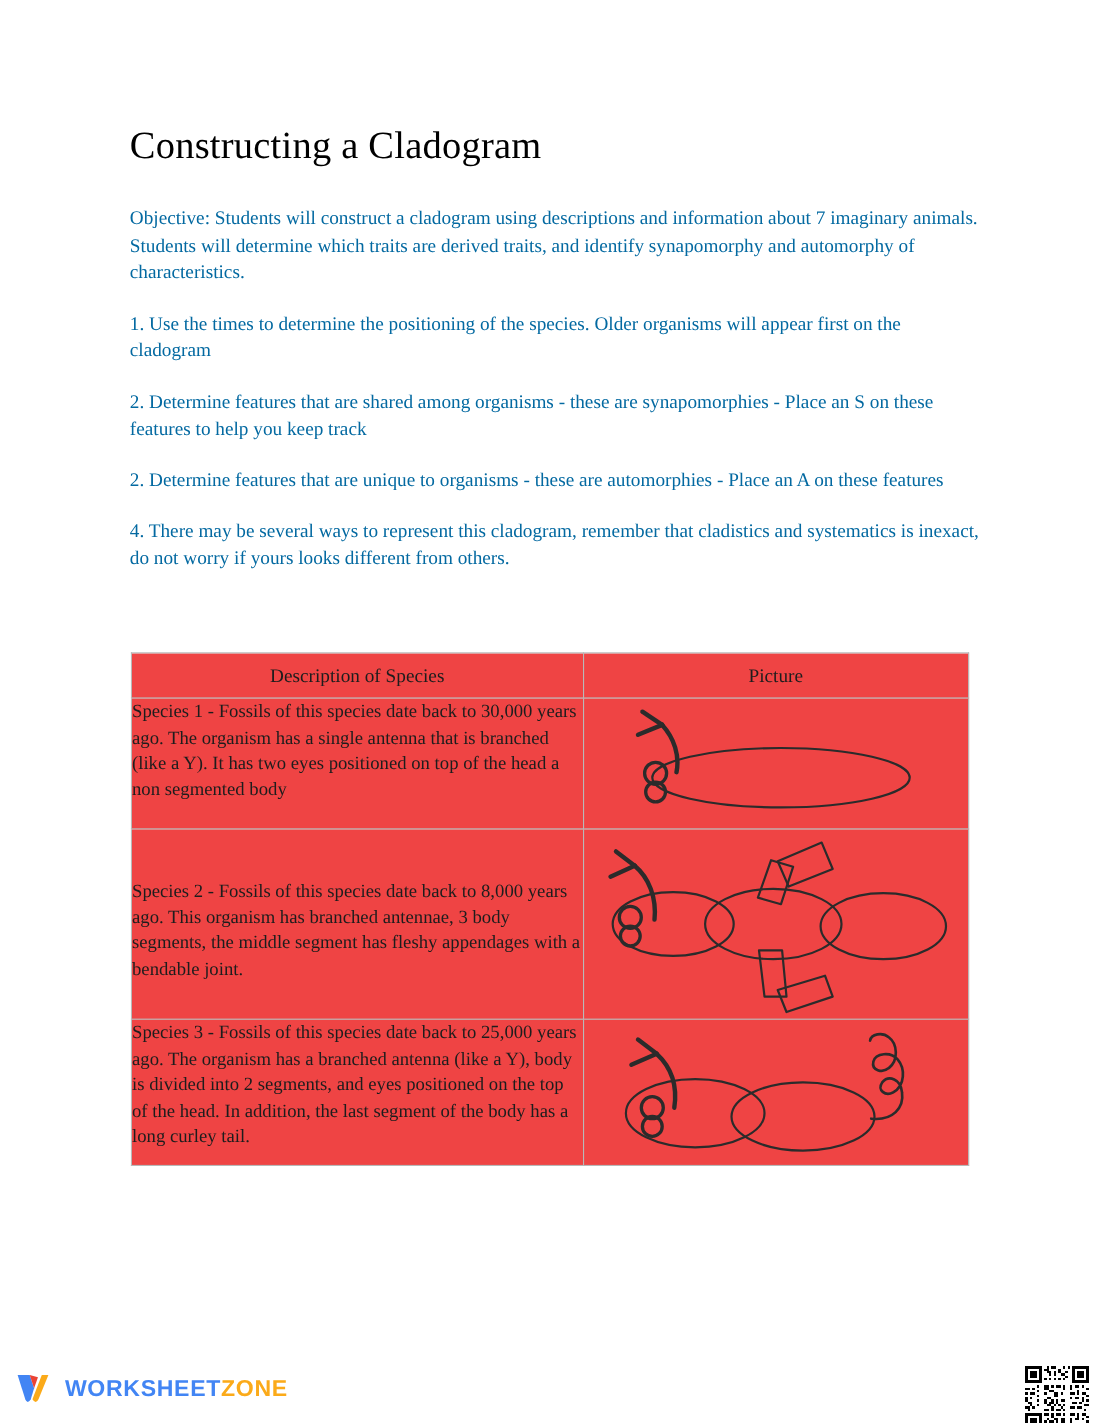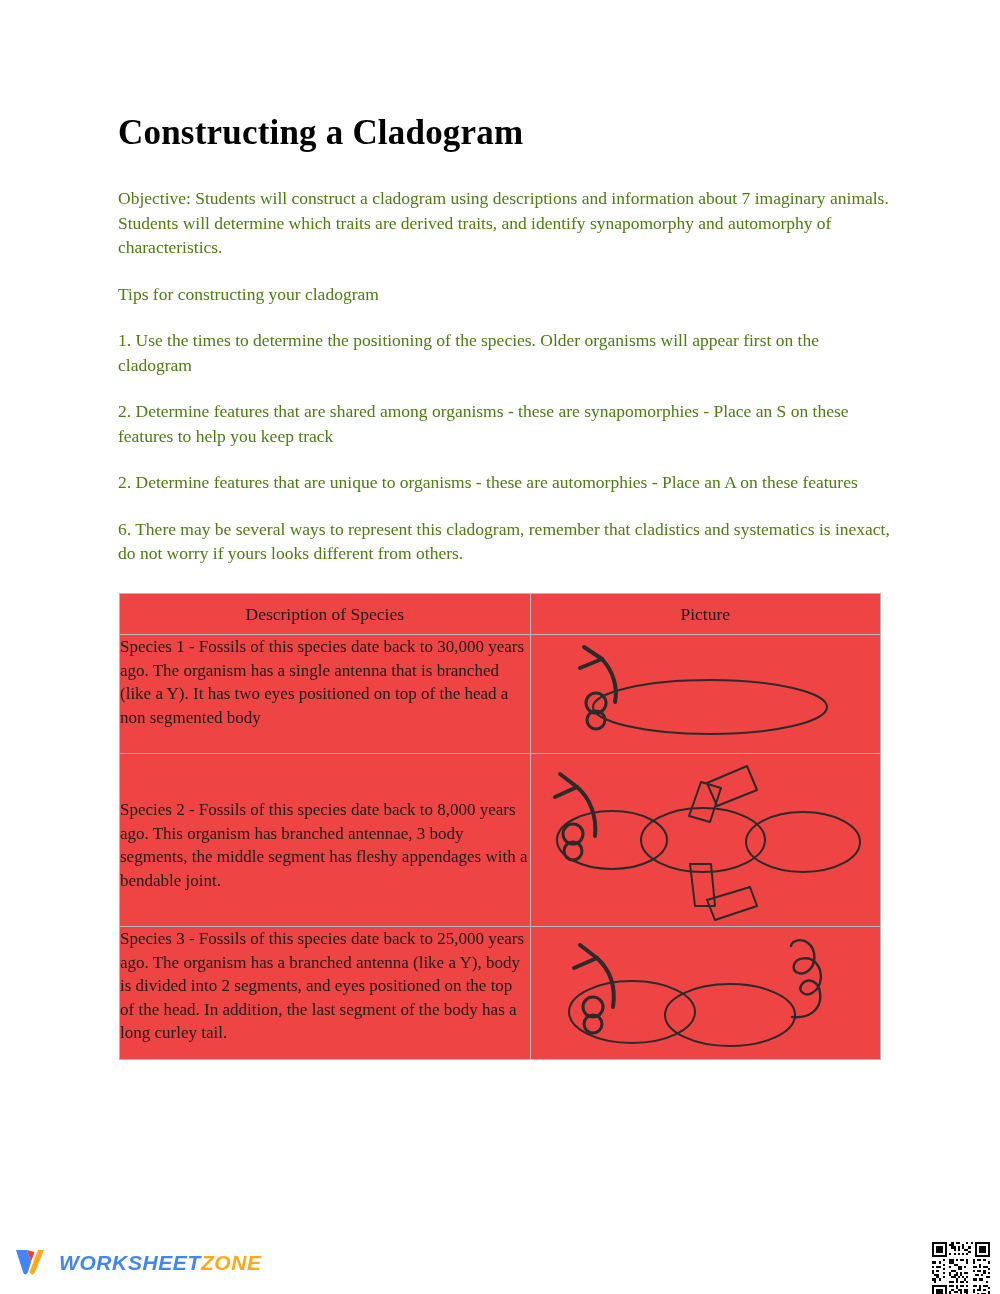--- a/index.html
+++ b/index.html
@@ -26,33 +26,33 @@
 
   .content {
     position: absolute;
     left: 118px;
     top: 112px;
     width: 766px;
   }
 
   .doc-title {
     font-family: "Liberation Serif", "DejaVu Serif", serif;
-    font-weight: bold;
+    font-weight: normal;
     font-size: 35px;
     line-height: 42px;
     letter-spacing: 0.2px;
     margin: 0 0 32px 0;
     color: #000;
   }
 
   .para {
     font-size: 17.5px;
     line-height: 24.5px;
     margin: 0 0 22px 0;
-    color: #4d7c0f;
+    color: #0369a1;
     width: 772px;
   }
 
   
   .species-table {
     position: absolute;
     left: 119px;
     top: 593px;
     width: 762px;
     border-collapse: collapse;
@@ -91,21 +91,20 @@
   }
   .pic-cell svg { display: block; margin: 0 auto; }
 
   
   .footer {
     position: absolute;
     left: 0;
     top: 1240px;
     width: 1000px;
     height: 54px;
-    font-style: italic;
   }
   .logo-wrap {
     position: absolute;
     left: 14px;
     top: 6px;
     display: flex;
     align-items: center;
     gap: 9px;
   }
   .logo-text {
@@ -141,26 +140,25 @@
 </head>
 <body>
 
 <div class="page">
 
   <div class="content">
     <h1 class="doc-title">Constructing a Cladogram</h1>
 
     <p class="para">Objective: Students will construct a cladogram using descriptions and information about 7 imaginary animals. Students will determine which traits are derived traits, and identify synapomorphy and automorphy of characteristics.</p>
 
-    <p class="para">Tips for constructing your cladogram</p>
 
     <p class="para">1. Use the times to determine the positioning of the species. Older organisms will appear first on the cladogram</p>
     <p class="para">2. Determine features that are shared among organisms - these are synapomorphies - Place an S on these features to help you keep track</p>
     <p class="para">2. Determine features that are unique to organisms - these are automorphies - Place an A on these features</p>
-    <p class="para">6. There may be several ways to represent this cladogram, remember that cladistics and systematics is inexact, do not worry if yours looks different from others.</p>
+    <p class="para">4. There may be several ways to represent this cladogram, remember that cladistics and systematics is inexact, do not worry if yours looks different from others.</p>
   </div>
 
   <table class="species-table">
     <colgroup>
       <col class="col-desc">
       <col class="col-pic">
     </colgroup>
     <thead>
       <tr>
         <th>Description of Species</th>

